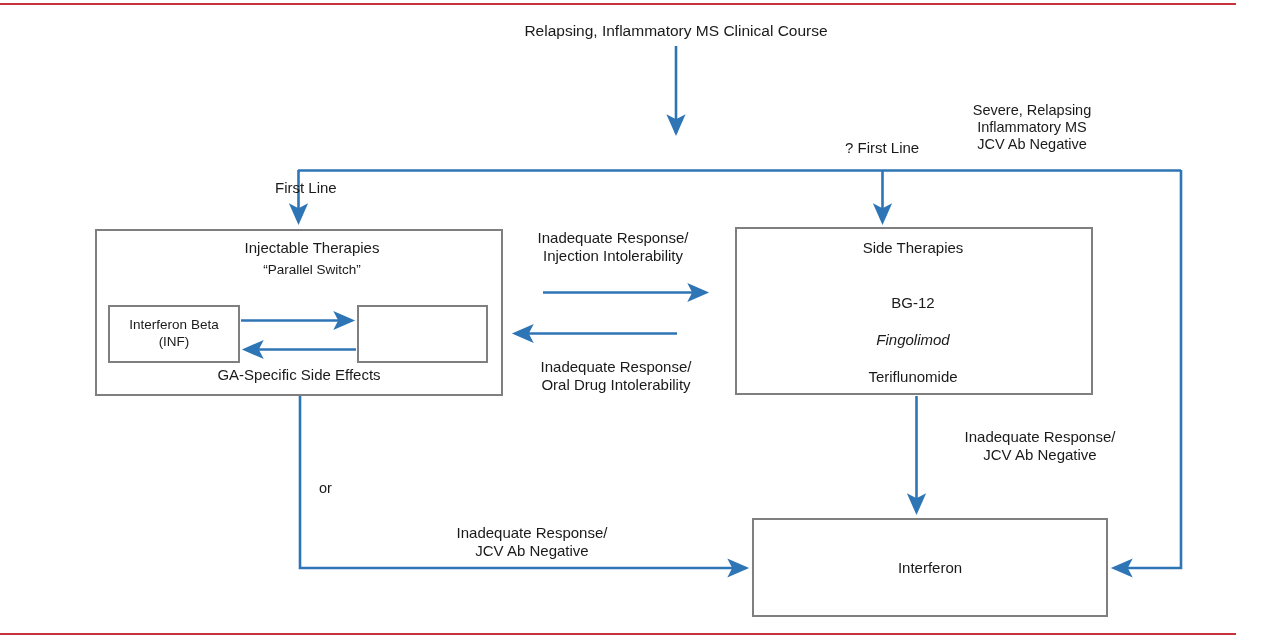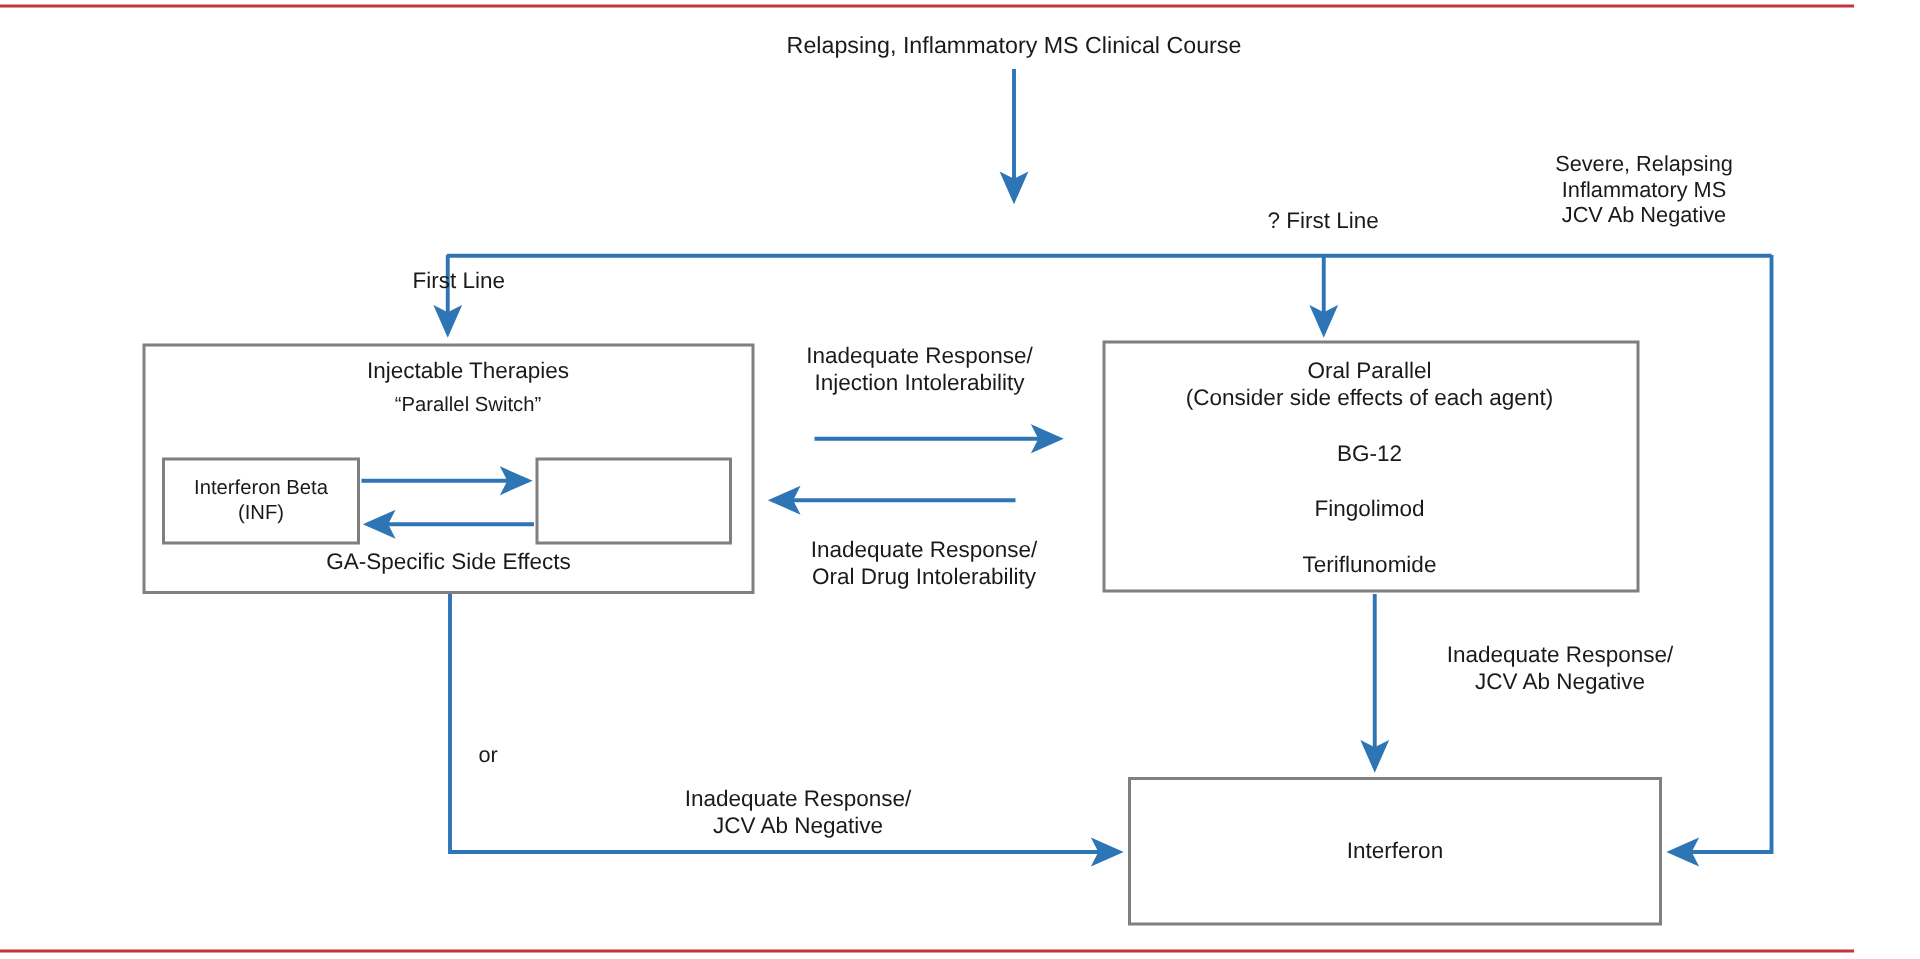--- a/index.html
+++ b/index.html
@@ -99,21 +99,21 @@
       <polyline points="300,396 300,568 746,568" marker-end="url(#ah)"></polyline>
     </g>
   </svg>
 
   <div class="lbl center t-title" style="left:676px; top:22px;">Relapsing, Inflammatory MS Clinical Course</div>
 
   <div class="lbl left t-box" style="left:275px; top:139px;margin-top:40px;">First Line</div>
 
   <div class="lbl left t-box" style="left:845px; top:139px;">? First Line</div>
 
-  <div class="lbl center t-small" style="left:1096px; top:102px;">Severe, Relapsing
+  <div class="lbl center t-small" style="left:1032px; top:102px;">Severe, Relapsing
 Inflammatory MS
 JCV Ab Negative</div>
 
   <div class="box" style="left:95px; top:229px; width:408px; height:167px;"></div>
 
   <div class="lbl center t-box" style="left:312px; top:239px;">Injectable Therapies</div>
 
   <div class="lbl center t-inner" style="left:312px; top:261px;">“Parallel Switch”</div>
 
 
@@ -126,34 +126,33 @@
   <div class="lbl center t-box" style="left:299px; top:366px;">GA-Specific Side Effects</div>
 
   <div class="lbl center t-box" style="left:613px; top:229px;">Inadequate Response/
 Injection Intolerability</div>
 
   <div class="lbl center t-box" style="left:616px; top:358px;">Inadequate Response/
 Oral Drug Intolerability</div>
 
   <div class="box" style="left:735px; top:227px; width:358px; height:168px;"></div>
 
-  <div class="lbl center t-box" style="left:913px; top:239px;">Oral Parallel</div>
+  <div class="lbl center t-box" style="left:913px; top:239px;">Side Therapies</div>
 
-  <div class="lbl center t-box" style="left:913px; top:257px;">(Consider side effects of each agent)</div>
 
   <div class="lbl center t-box" style="left:913px; top:294px;">BG-12</div>
 
-  <div class="lbl center t-box" style="left:913px; top:331px;">Fingolimod</div>
+  <div class="lbl center t-box" style="left:913px; top:331px;font-style:italic;">Fingolimod</div>
 
   <div class="lbl center t-box" style="left:913px; top:368px;">Teriflunomide</div>
 
   <div class="lbl center t-box" style="left:1040px; top:428px;">Inadequate Response/
 JCV Ab Negative</div>
 
   <div class="lbl center t-box" style="left:532px; top:524px;">Inadequate Response/
 JCV Ab Negative</div>
 
-  <div class="lbl left t-or" style="left:319px; top:495px;">or</div>
+  <div class="lbl left t-or" style="left:319px; top:479px;">or</div>
 
   <div class="box" style="left:752px; top:518px; width:356px; height:99px;"></div>
   <div class="lbl center t-box" style="left:930px; top:559px;">Interferon</div>
 
 </div>
 
 </body></html>

